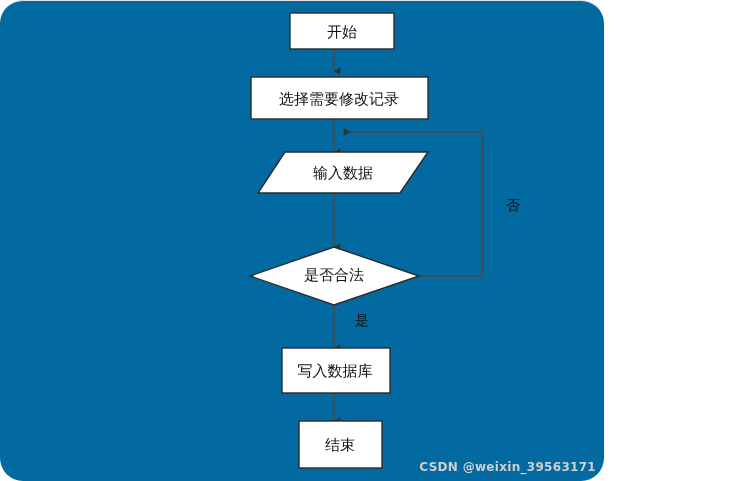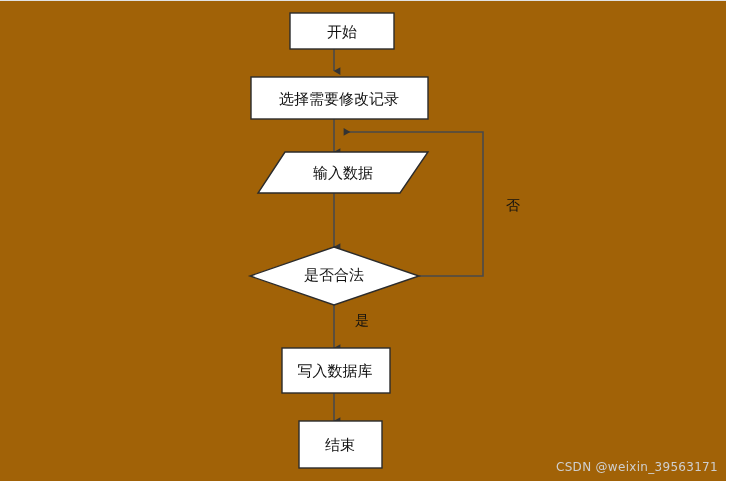--- a/index.html
+++ b/index.html
@@ -5,26 +5,27 @@
   html, body {
     margin: 0;
     padding: 0;
     background: #ffffff;
   }
   body {
     font-family: "DejaVu Sans", "Liberation Sans", sans-serif;
   }
   #canvas {
     position: relative;
-    width: 726px;
+    width: 604px;
     height: 481px;
-    background: #a16207;
+    background: #0369a1;
     border-top: 1px solid #e2e2e2;
     box-sizing: border-box;
     overflow: hidden;
+    border-radius: 23px;
   }
   #flow-svg {
     position: absolute;
     left: 0;
     top: 0;
     width: 749px;
     height: 481px;
   }
   .node-shape {
     fill: #ffffff;
@@ -52,20 +53,21 @@
   }
   #watermark {
     position: absolute;
     right: 8px;
     bottom: 7px;
     font-family: "DejaVu Sans", "Liberation Sans", sans-serif;
     font-size: 12px;
     color: #cfcfcf;
     letter-spacing: 0.3px;
     white-space: nowrap;
+    font-weight: bold;
   }
 </style>
 </head>
 <body>
 
 <div id="canvas">
 
   <svg id="flow-svg" viewBox="0 0 749 481">
     <defs>
       <marker id="arrow-down" markerWidth="9" markerHeight="9" refX="4.2" refY="7.4" orient="auto" markerUnits="userSpaceOnUse">

